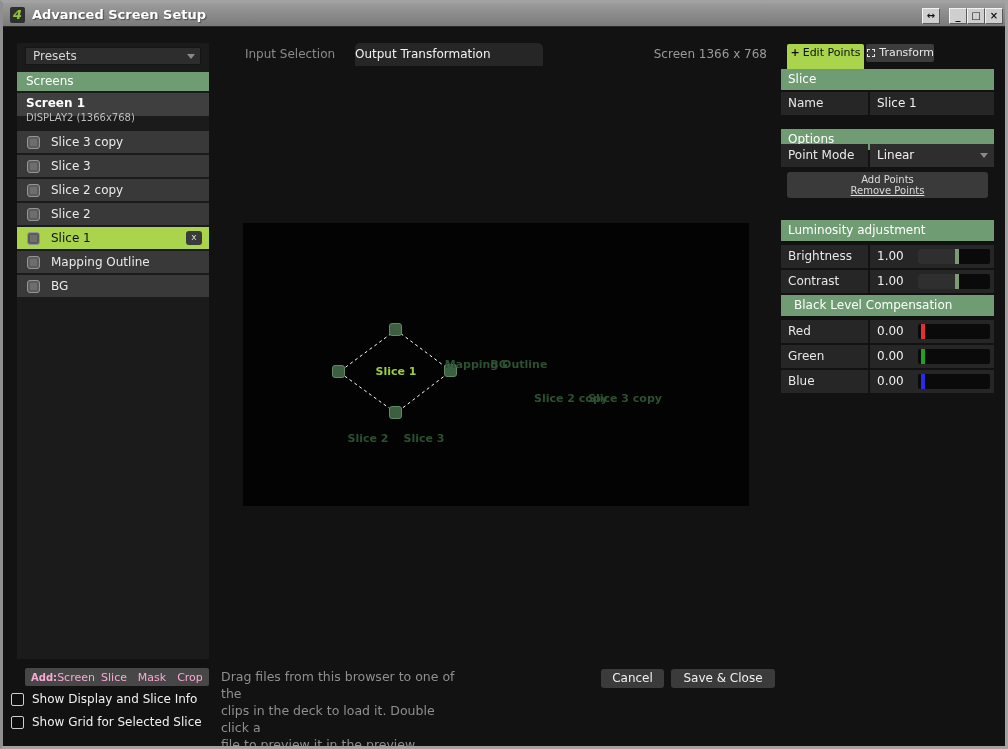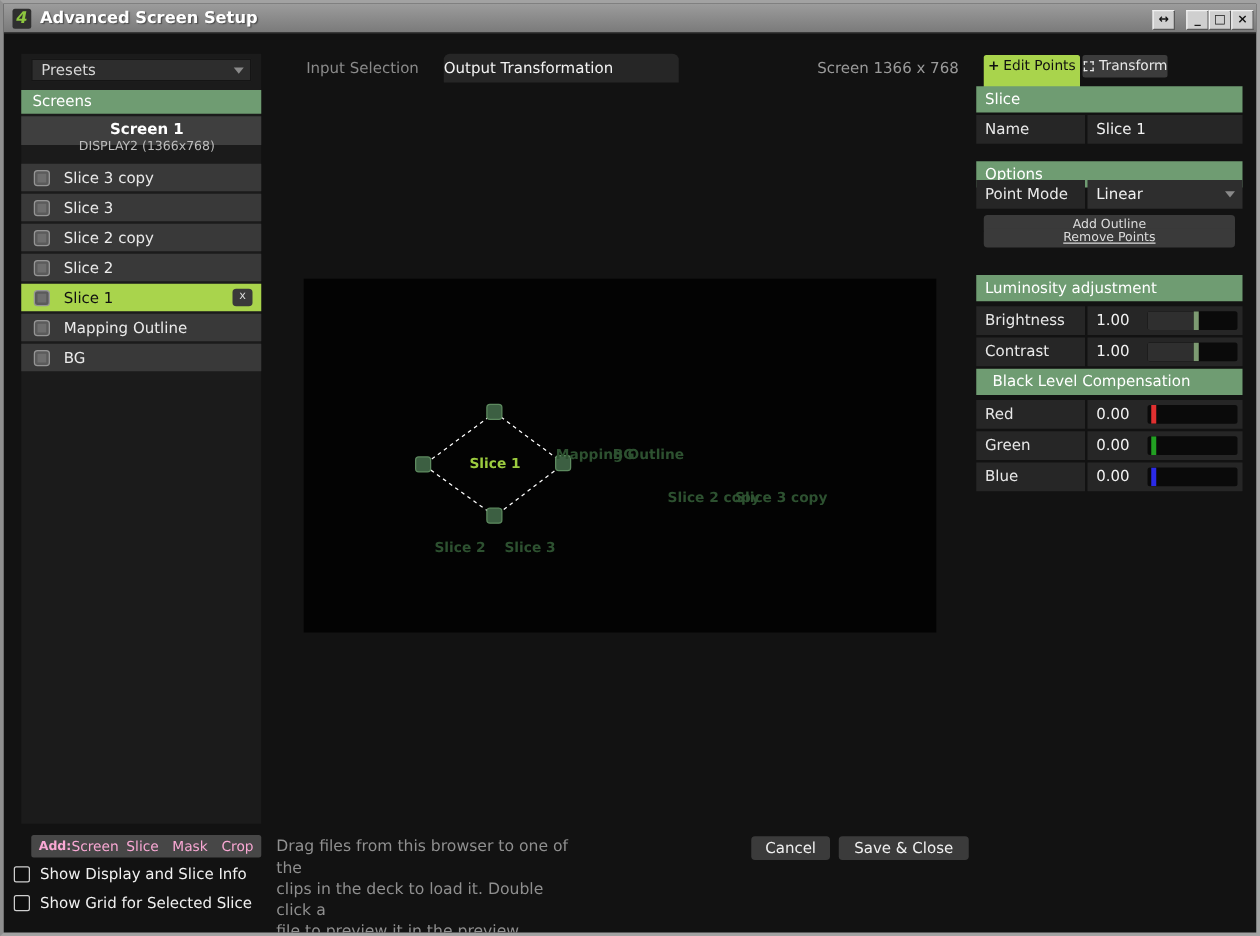--- a/index.html
+++ b/index.html
@@ -20,21 +20,21 @@
     font-size:10px;font-weight:bold;text-align:center;line-height:14px;}
   
   #sidebar{position:absolute;left:14px;top:40px;width:192px;height:616px;background:#1b1b1b;}
   #presets{position:absolute;left:8px;top:4px;width:176px;height:18px;background:#2d2d2d;
     border:1px solid #151515;color:#d6d6d6;font-size:12px;line-height:17px;padding-left:7px;}
   #presets .arrow{position:absolute;right:5px;top:6px;width:0;height:0;
     border-left:4px solid transparent;border-right:4px solid transparent;border-top:5px solid #8a8a8a;}
   .sb-header{position:absolute;left:0;width:192px;height:19px;background:#6f9c72;
     color:#ffffff;font-size:12px;line-height:19px;padding-left:9px;}
   #screen-row{position:absolute;left:0;top:50px;width:192px;height:23px;background:#3f3f3f;
-    color:#fff;padding:3px 0 0 9px;text-align:center;}
+    color:#fff;padding:3px 0 0 9px;}
   #screen-row .name{font-size:12px;font-weight:bold;}
   #screen-row .display{font-size:10px;color:#bdbdbd;margin-top:2px;}
   .layer-row{position:absolute;left:0;width:192px;height:22px;background:#393939;
     display:flex;align-items:center;}
   .layer-row.selected{background:#a9d44c;}
   .layer-row .cb{width:13px;height:13px;margin-left:10px;background:#6e6e6e;
     border:1px solid #959595;border-radius:3px;box-shadow:inset 0 0 0 2px #5b5b5b;}
   .layer-row .lbl{margin-left:11px;font-size:12px;color:#eaeaea;}
   .layer-row.selected .lbl{color:#101010;}
   .layer-x{position:absolute;right:7px;top:4px;width:16px;height:14px;background:#3a3a3a;
@@ -197,21 +197,21 @@
   <div class="pn-header" style="top:66px;">Slice</div>
   <div class="pn-label" style="top:89px;">Name</div>
   <div class="pn-value" style="top:89px;">Slice 1</div>
 
   <div class="pn-header" style="top:126px;">Options</div>
   <div class="pn-label" style="top:141px;">Point Mode</div>
   <div class="pn-value dropdown" style="top:141px;">
     <span>Linear</span>
     <span class="dd-arrow"></span>
   </div>
-  <div class="pn-btn" style="top:169px;">Add Outline</div>
+  <div class="pn-btn" style="top:169px;">Add Points</div>
   <div class="pn-btn" style="top:180px;text-decoration:underline;">Remove Points</div>
 
   <div class="pn-header" style="top:217px;">Luminosity adjustment</div>
   <div class="pn-label" style="top:242px;">Brightness</div>
   <div class="pn-value" style="top:242px;">
     <span>1.00</span>
     <span class="slider">
       <span class="fill" style="width:37px;"></span>
         <span class="knob" style="left:37px;background:#7d9b72;"></span>
     </span>

